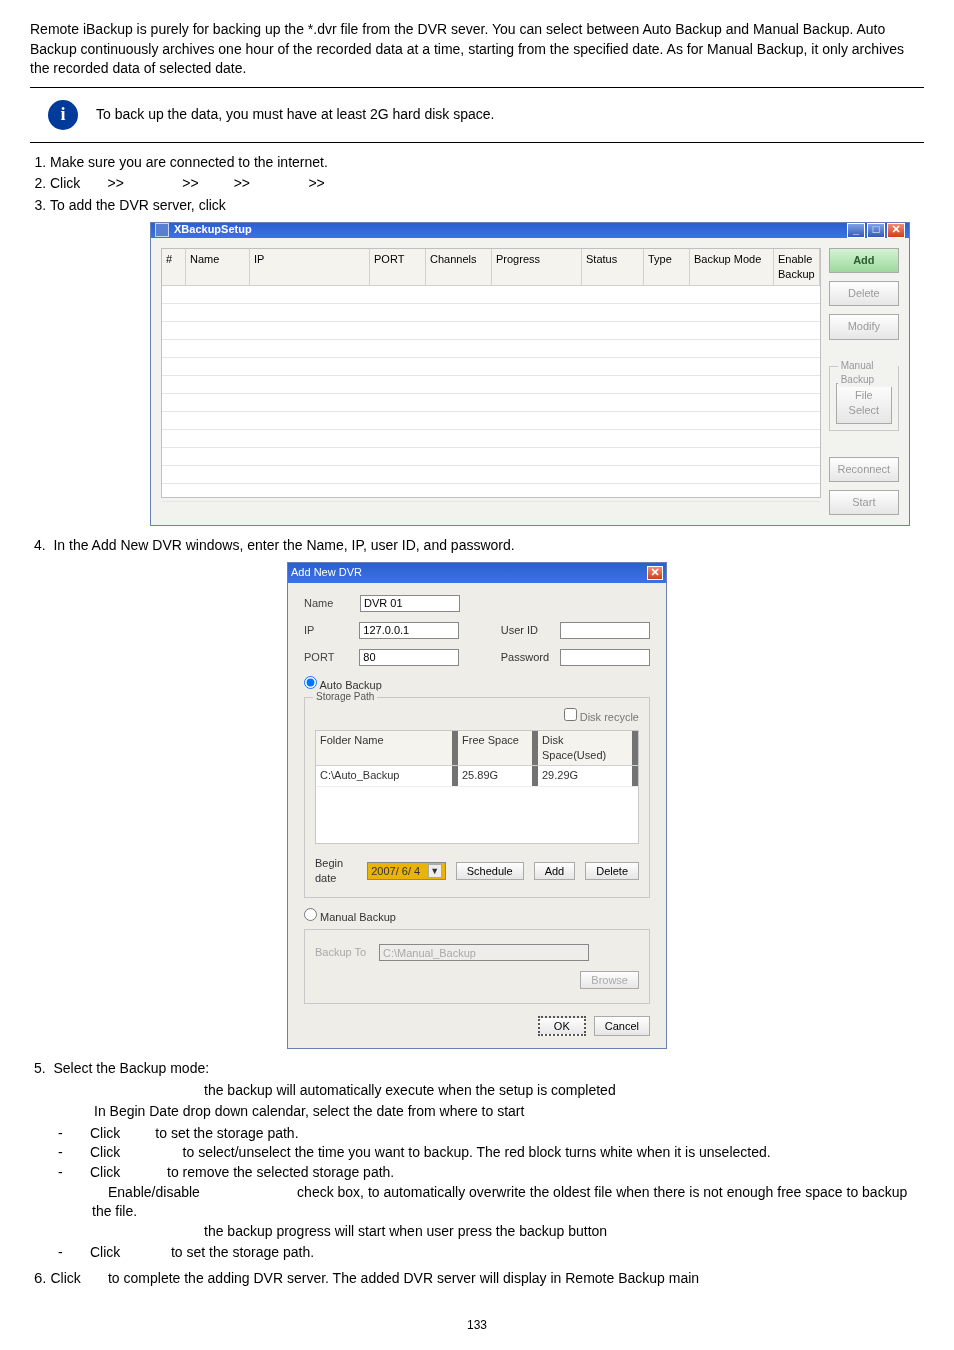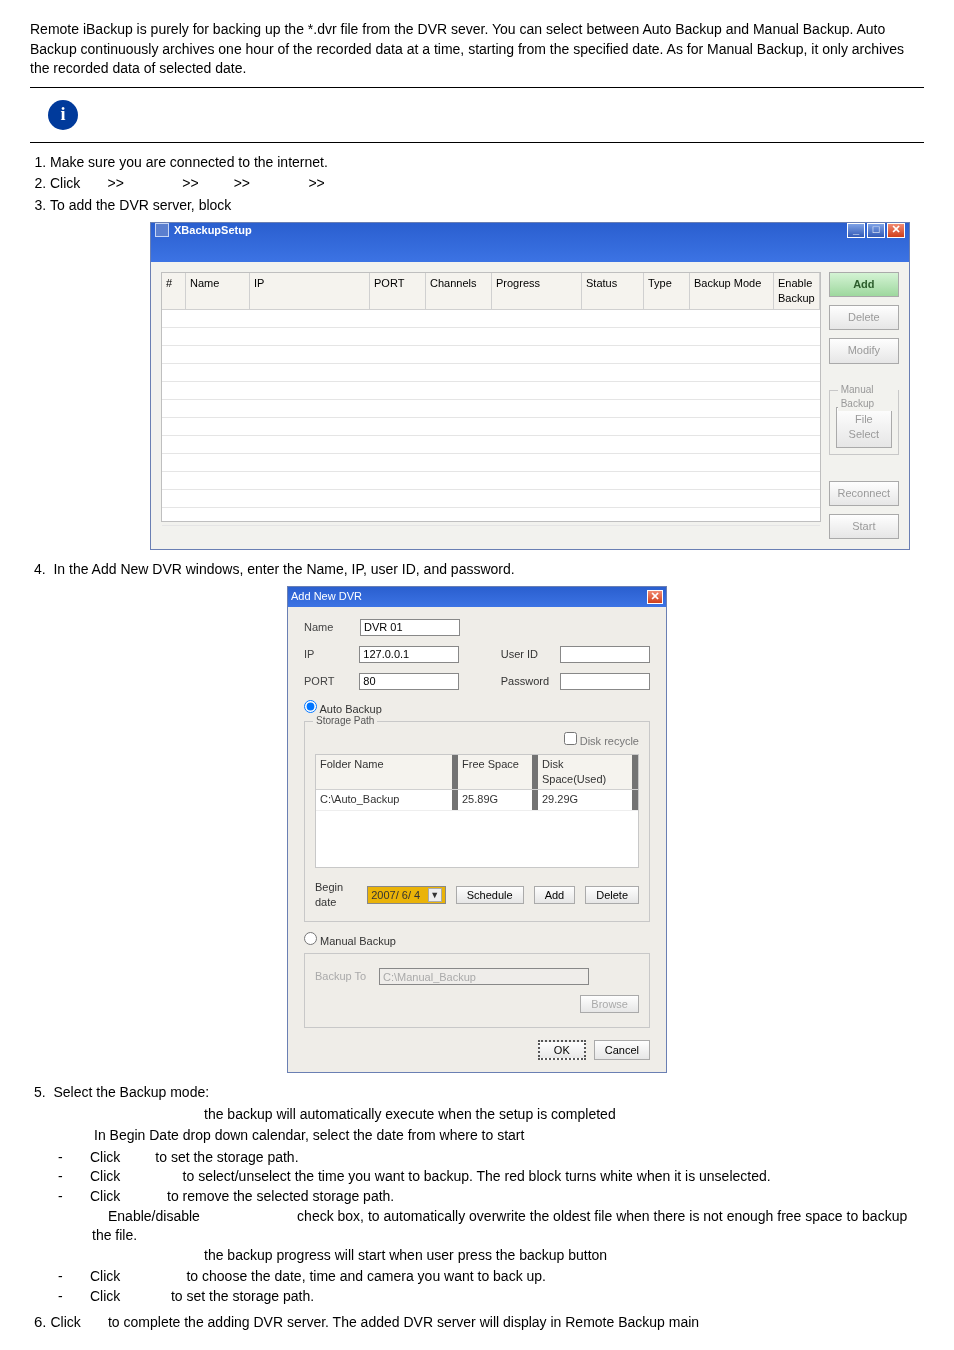--- a/index.html
+++ b/index.html
@@ -20,22 +20,22 @@
     width: 30px; height: 30px; border-radius: 50%; background: #003a9b;
     color: #fff; display: flex; align-items: center; justify-content: center;
     font-weight: bold; font-size: 18px; font-family: Georgia, serif;
   }
   ol.steps { margin: 0 0 6px 4px; padding-left: 16px; }
   ol.steps li { margin-bottom: 2px; }
 
   
   .shot { margin: 6px 0 10px 120px; width: 760px; border: 1px solid #6a7fb3; }
   .titlebar {
-    height: 39px; background: linear-gradient(#2a5fcf,#3c73e4);
-    display: flex; align-items: flex-start; justify-content: space-between;
+    height: 15px; background: linear-gradient(#2a5fcf,#3c73e4);
+    display: flex; align-items: flex-end; justify-content: space-between;
     padding: 0 4px; color: #fff; font-size: 11px; font-weight: bold;
   }
   .titlebar-left { display:flex; align-items:center; gap:5px; }
   .tb-icon { width:14px; height:14px; background:#5b7fcf; border:1px solid #c7d6f5; display:inline-block; }
   .win-controls { display:flex; gap:2px; }
   .win-btn {
     width:18px; height:15px; border:1px solid #fff; display:flex; align-items:center; justify-content:center;
     font-size:11px; font-weight:bold; cursor:pointer;
   }
   .min-btn { background: linear-gradient(#7fa2e6,#335bb7); }
@@ -101,33 +101,34 @@
 
   .page-num { text-align:center; font-size:12px; margin-top:28px; }
 </style>
 </head>
 <body>
 
 <p class="intro">Remote iBackup is purely for backing up the *.dvr file from the DVR sever. You can select between Auto Backup and Manual Backup. Auto Backup continuously archives one hour of the recorded data at a time, starting from the specified date. As for Manual Backup, it only archives the recorded data of selected date.</p>
 <hr class="sep1">
 <div class="info-row">
   <div class="info-icon">i</div>
+  <div>To back up the data, you must have at least 2G hard disk space.</div>
 </div>
 <hr class="sep2">
 
 <ol class="steps">
   <li>Make sure you are connected to the internet.</li>
   <li>
     <span>Click</span>
     &nbsp;&nbsp;&nbsp;&nbsp;&nbsp;&nbsp;<span>&gt;&gt;</span>
     &nbsp;&nbsp;&nbsp;&nbsp;&nbsp;&nbsp;&nbsp;&nbsp;&nbsp;&nbsp;&nbsp;&nbsp;&nbsp;&nbsp;<span>&gt;&gt;</span>
     &nbsp;&nbsp;&nbsp;&nbsp;&nbsp;&nbsp;&nbsp;&nbsp;<span>&gt;&gt;</span>
     &nbsp;&nbsp;&nbsp;&nbsp;&nbsp;&nbsp;&nbsp;&nbsp;&nbsp;&nbsp;&nbsp;&nbsp;&nbsp;&nbsp;<span>&gt;&gt;</span>
   </li>
-  <li>To add the DVR server, block</li>
+  <li>To add the DVR server, click</li>
 </ol>
 
 <div class="shot">
   <div class="titlebar">
     <div class="titlebar-left">
       <span class="tb-icon"></span>
       <span>XBackupSetup</span>
     </div>
     <div class="win-controls">
       <div class="win-btn min-btn">_</div>
@@ -259,20 +260,19 @@
   <p style="padding-left:170px;">the backup will automatically execute when the setup is completed</p>
   <p class="sub-indent">In Begin Date drop down calendar, select the date from where to start</p>
   <ul class="bullets">
     <li><span style="white-space:pre;">Click         to set the storage path.</span></li>
     <li><span style="white-space:pre-wrap;">Click                to select/unselect the time you want to backup. The red block turns white when it is unselected.</span></li>
     <li><span style="white-space:pre;">Click            to remove the selected storage path.</span></li>
     <li class="nopre" style="padding-left:18px;text-indent:0;"><span style="white-space:pre-wrap;">Enable/disable                         check box, to automatically overwrite the oldest file when there is not enough free space to backup the file.</span></li>
   </ul>
   <p style="padding-left:170px;">the backup progress will start when user press the backup button</p>
   <ul class="bullets">
-    <li><span style="white-space:pre;">Click                 to choose the date, time and camera you want to back up.</span></li>
     <li><span style="white-space:pre;">Click             to set the storage path.</span></li>
   </ul>
 </div>
 
 <p class="step6"><span class="step6-num">6.</span>&nbsp;<span style="white-space:pre;">Click       to complete the adding DVR server. The added DVR server will display in Remote Backup main</span></p>
 
 <div class="page-num">133</div>
 
 </body></html>

